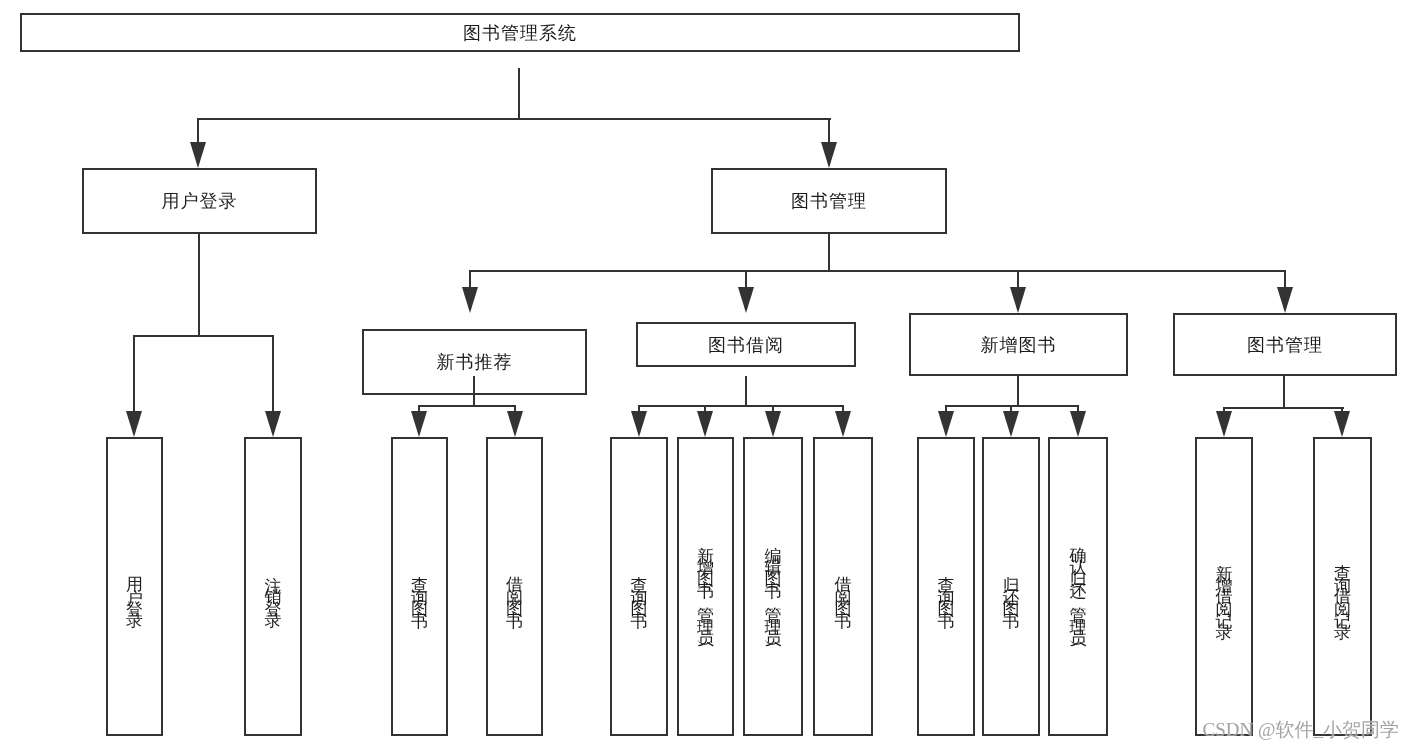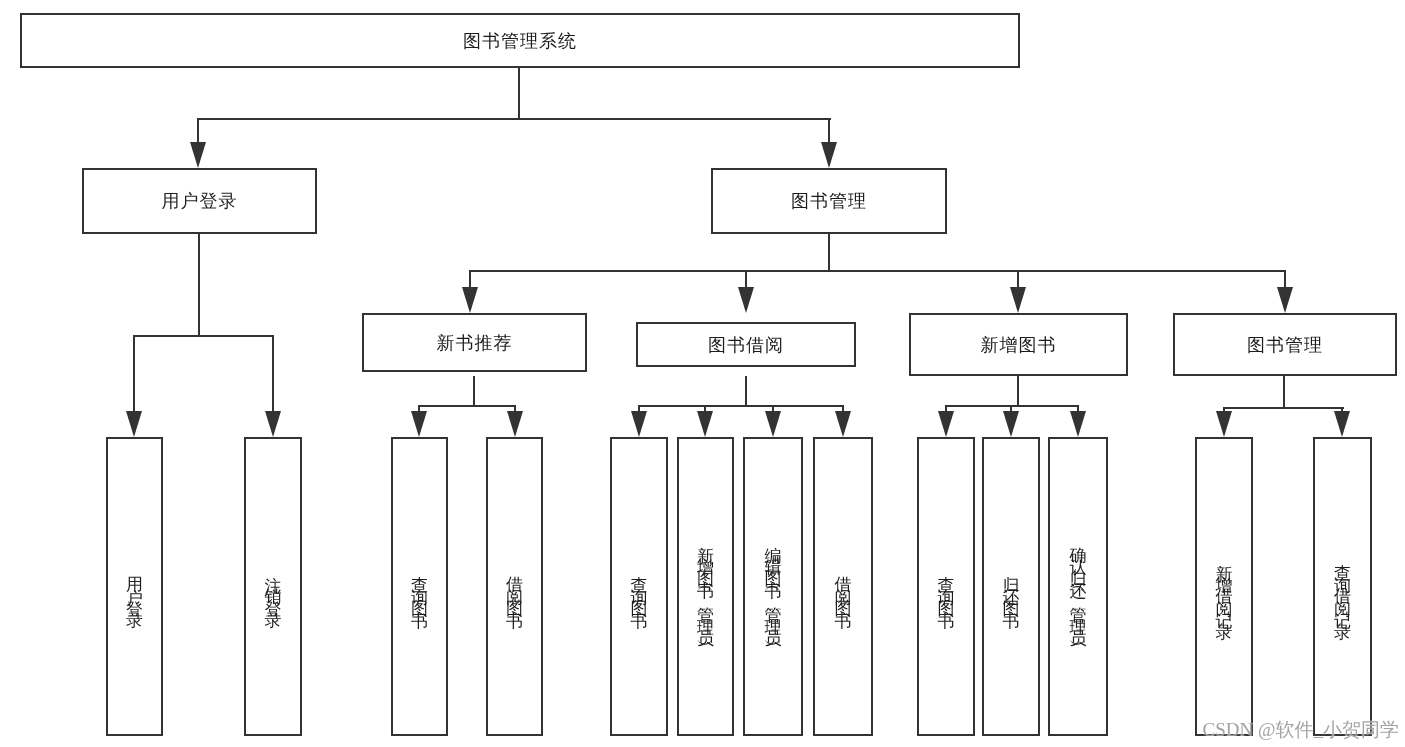--- a/index.html
+++ b/index.html
@@ -20,21 +20,21 @@
   .tri{position:absolute;width:0;height:0;border-left:8px solid transparent;
        border-right:8px solid transparent;border-top:26px solid var(--line);}
   .watermark{position:absolute;right:6px;bottom:4px;font-size:19px;color:var(--wm);
              text-shadow:0 0 2px #ffffff;white-space:nowrap;font-family:Liberation Serif, serif;}
 </style>
 </head>
 <body>
 
 <div class="canvas">
 
-  <div class="box hbox" style="left:20px;top:13px;width:1000px;height:55px">
+  <div class="box hbox" style="left:20px;top:13px;width:1000px;height:39px">
     <span>图书管理系统</span>
   </div>
 
   <div class="l" style="left:518px;top:68px;width:2px;height:50px"></div>
   <div class="l" style="left:197px;top:118px;width:634px;height:2px"></div>
   <div class="l" style="left:197px;top:118px;width:2px;height:28px"></div>
   <div class="tri" style="left:190px;top:142px"></div>
   <div class="l" style="left:828px;top:118px;width:2px;height:28px"></div>
   <div class="tri" style="left:821px;top:142px"></div>
 
@@ -56,21 +56,21 @@
   <div class="l" style="left:469px;top:270px;width:817px;height:2px"></div>
   <div class="l" style="left:469px;top:270px;width:2px;height:20px"></div>
   <div class="tri" style="left:462px;top:287px"></div>
   <div class="l" style="left:745px;top:270px;width:2px;height:20px"></div>
   <div class="tri" style="left:738px;top:287px"></div>
   <div class="l" style="left:1017px;top:270px;width:2px;height:20px"></div>
   <div class="tri" style="left:1010px;top:287px"></div>
   <div class="l" style="left:1284px;top:270px;width:2px;height:20px"></div>
   <div class="tri" style="left:1277px;top:287px"></div>
 
-  <div class="box hbox" style="left:362px;top:313px;width:225px;height:59px">
+  <div class="box hbox" style="left:362px;top:329px;width:225px;height:66px">
     <span>新书推荐</span>
   </div>
   <div class="box hbox" style="left:636px;top:322px;width:220px;height:45px">
     <span>图书借阅</span>
   </div>
   <div class="box hbox" style="left:909px;top:313px;width:219px;height:63px">
     <span>新增图书</span>
   </div>
   <div class="box hbox" style="left:1173px;top:313px;width:224px;height:63px">
     <span>图书管理</span>

